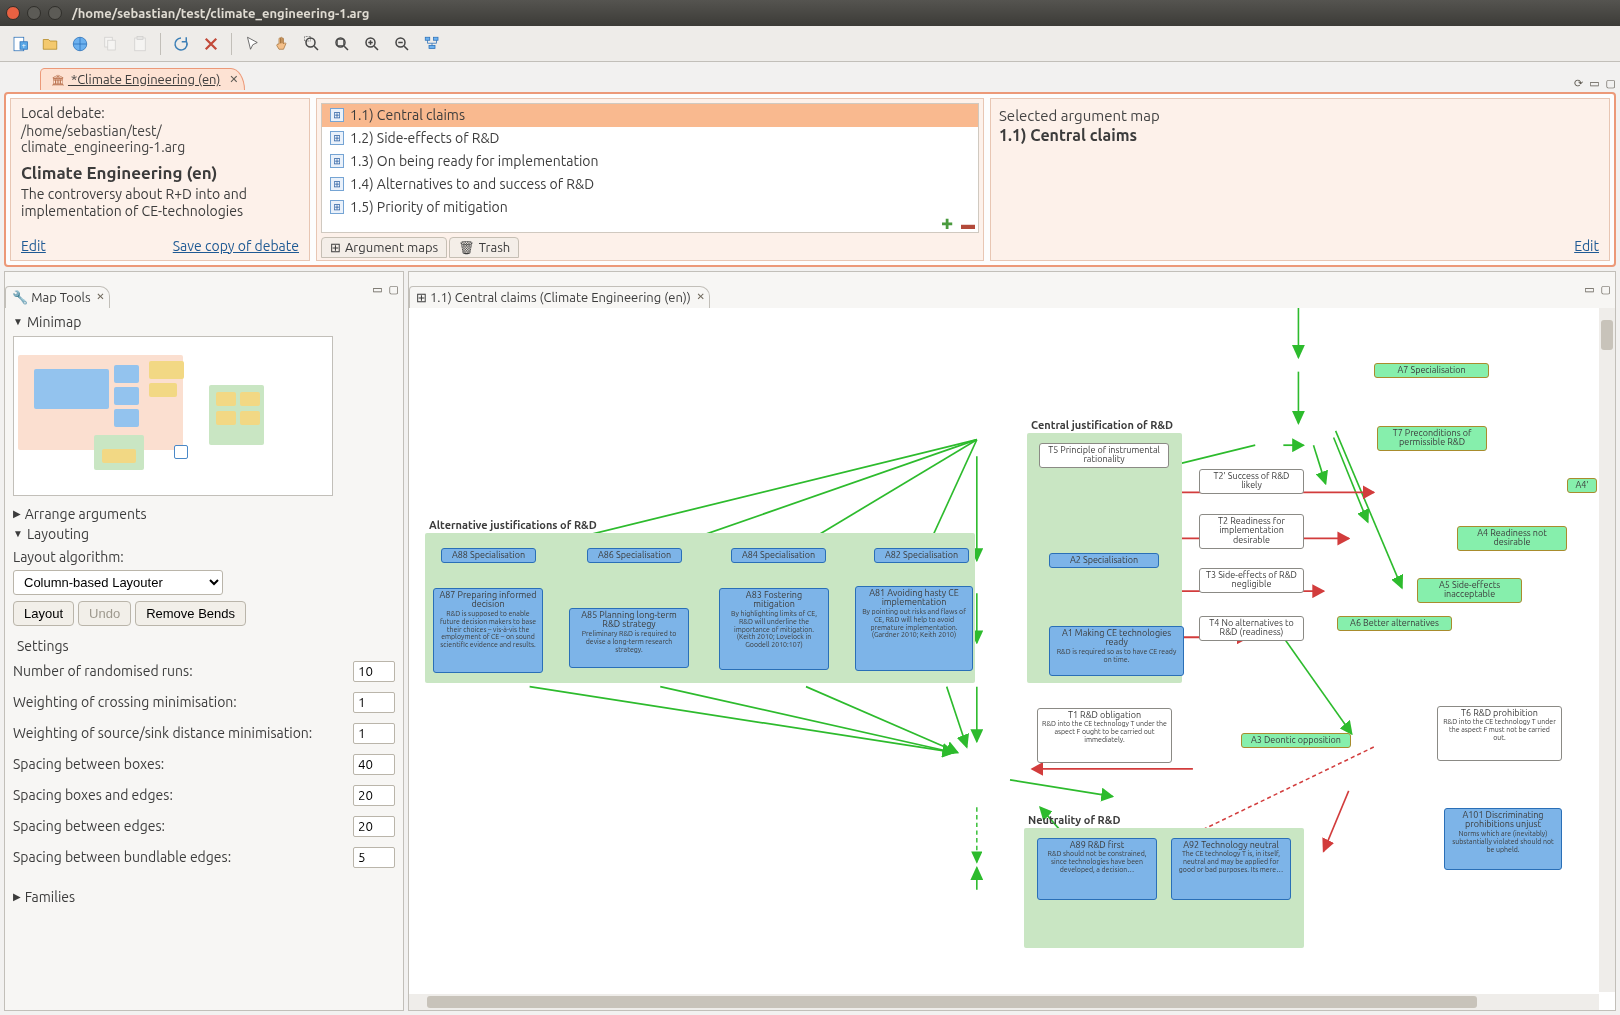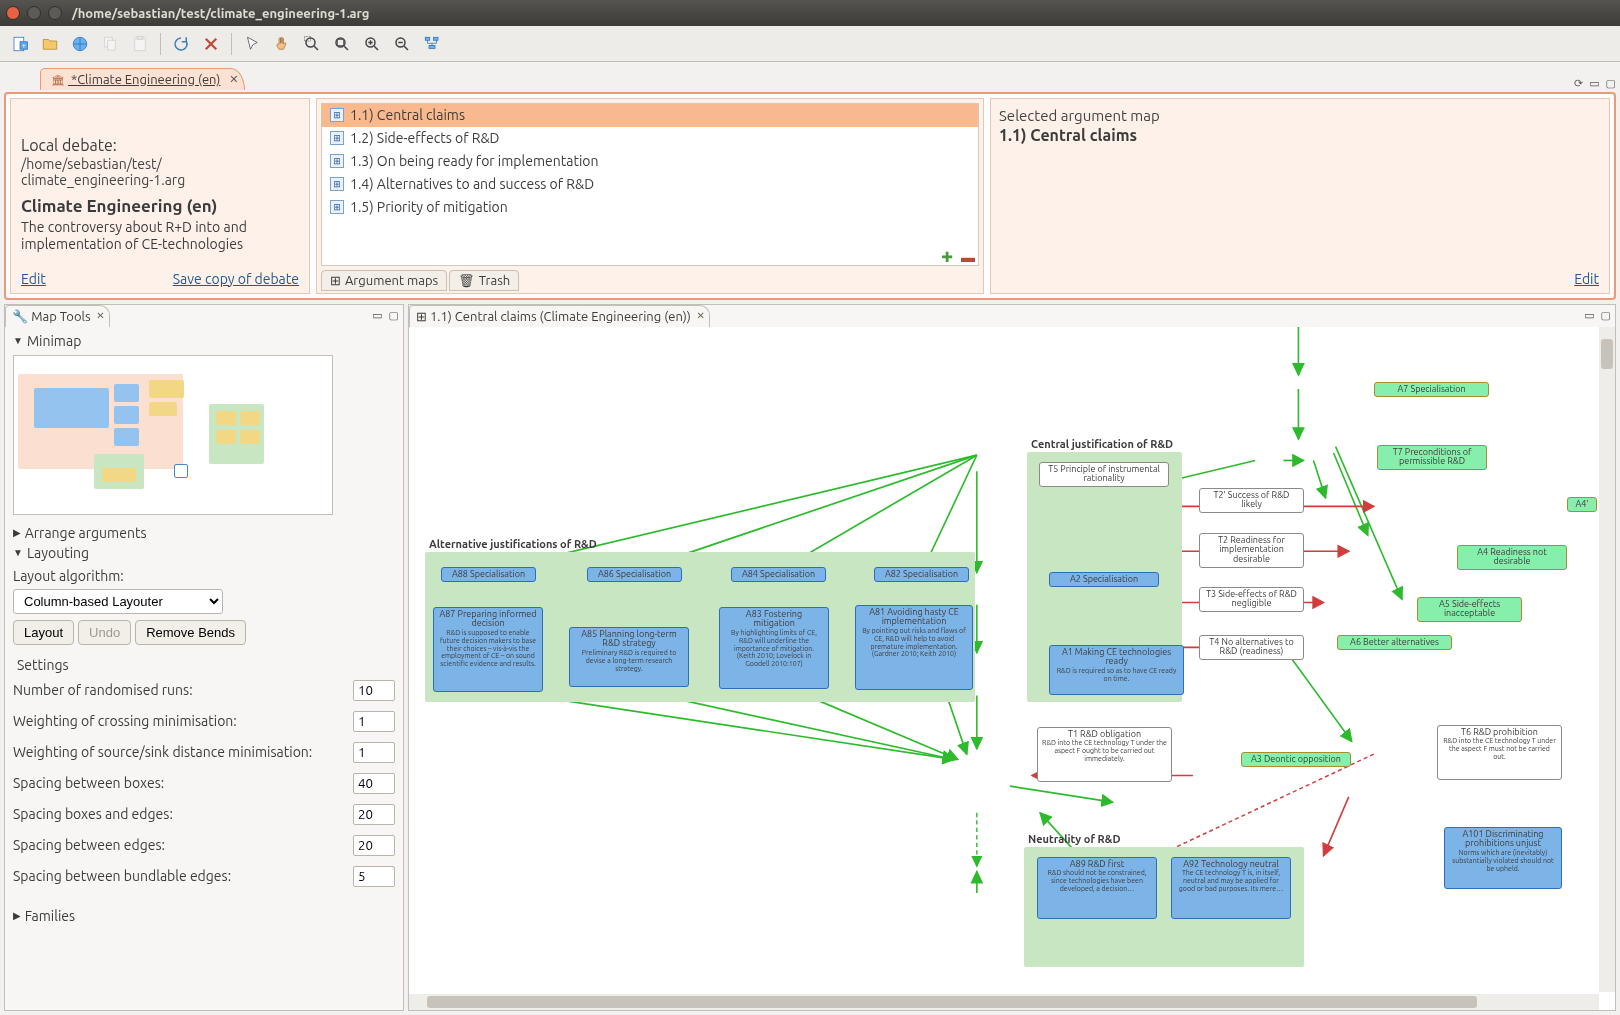--- a/index.html
+++ b/index.html
@@ -103,21 +103,21 @@
 
 .local-debate {
   width: 300px;
   background:#fdf1ea;
   border:1px solid #e8c6b3;
   padding: 6px 10px;
   display:flex;
   flex-direction:column;
   gap:2px;
 }
-.local-debate .label { font-size:16px;margin-top:31px; }
+.local-debate .label { font-size:14px; }
 .local-debate .path { font-size:14px; color:#444; }
 .local-debate .title { font-size:17px; font-weight:bold; margin-top:6px;}
 .local-debate .desc { font-size:14px; margin-top:2px; line-height:1.2;}
 .local-debate .footer-links {
   display:flex; justify-content:space-between;
   margin-top:auto; padding-top:16px;
 }
 .local-debate .footer-links a { color:#1f5a94; text-decoration:underline; font-size:14px;}
 
 .center-col {
@@ -201,20 +201,21 @@
   padding:0 4px 0 0;
 }
 .panel-tab {
   background:#f7f6f4;
   border:1px solid #c2bfb9;
   border-bottom:none;
   border-radius:4px 10px 0 0;
   padding:3px 18px 3px 6px;
   font-size:13px;
   position:relative;
+  margin-top:14px;
 }
 .panel-tab .close-x { position:absolute; right:4px; top:4px; font-size:10px; color:#6d665a;}
 .panel-righticons {
   margin-left:auto; display:flex; gap:6px; font-size:11px; color:#5c574e;
 }
 .panel-body { flex:1; overflow-y:auto; padding:4px 8px; }
 .sect-head {
   font-size:14px; padding:2px 0;
   display:flex; align-items:center; gap:4px;
 }

